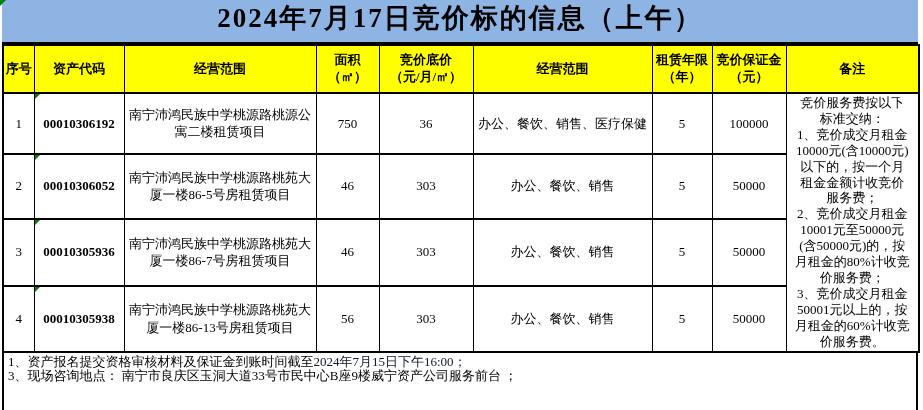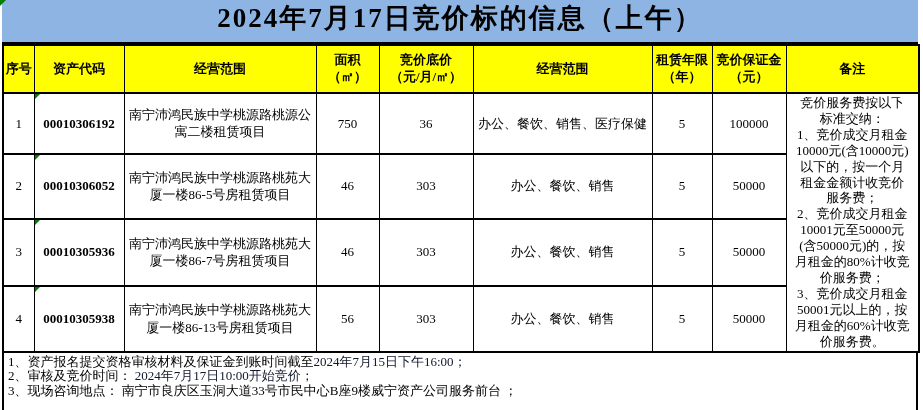--- a/index.html
+++ b/index.html
@@ -120,19 +120,18 @@
           <td>303</td>
           <td>办公、餐饮、销售</td>
           <td>5</td>
           <td>50000</td>
         </tr>
       </tbody>
     </table>
 
     <div class="notes">
       <div class="note-line"><span>1、资产报名提交资格审核材料及保证金到账时间截至</span><span class="red">2024年7月15日下午16:00；</span></div>
-      <div class="note-line"><span>2、审核及竞价时间： </span><span class="red">2024年7月17日10:00开始竞价；</span></div>
       <div class="note-line"><span>3、现场咨询地点： 南宁市良庆区玉洞大道33号市民中心B座9楼威宁资产公司服务前台 ；</span><span class="red"></span></div>
 
     </div>
 
   </div>
 </div>
 
 </body></html>

